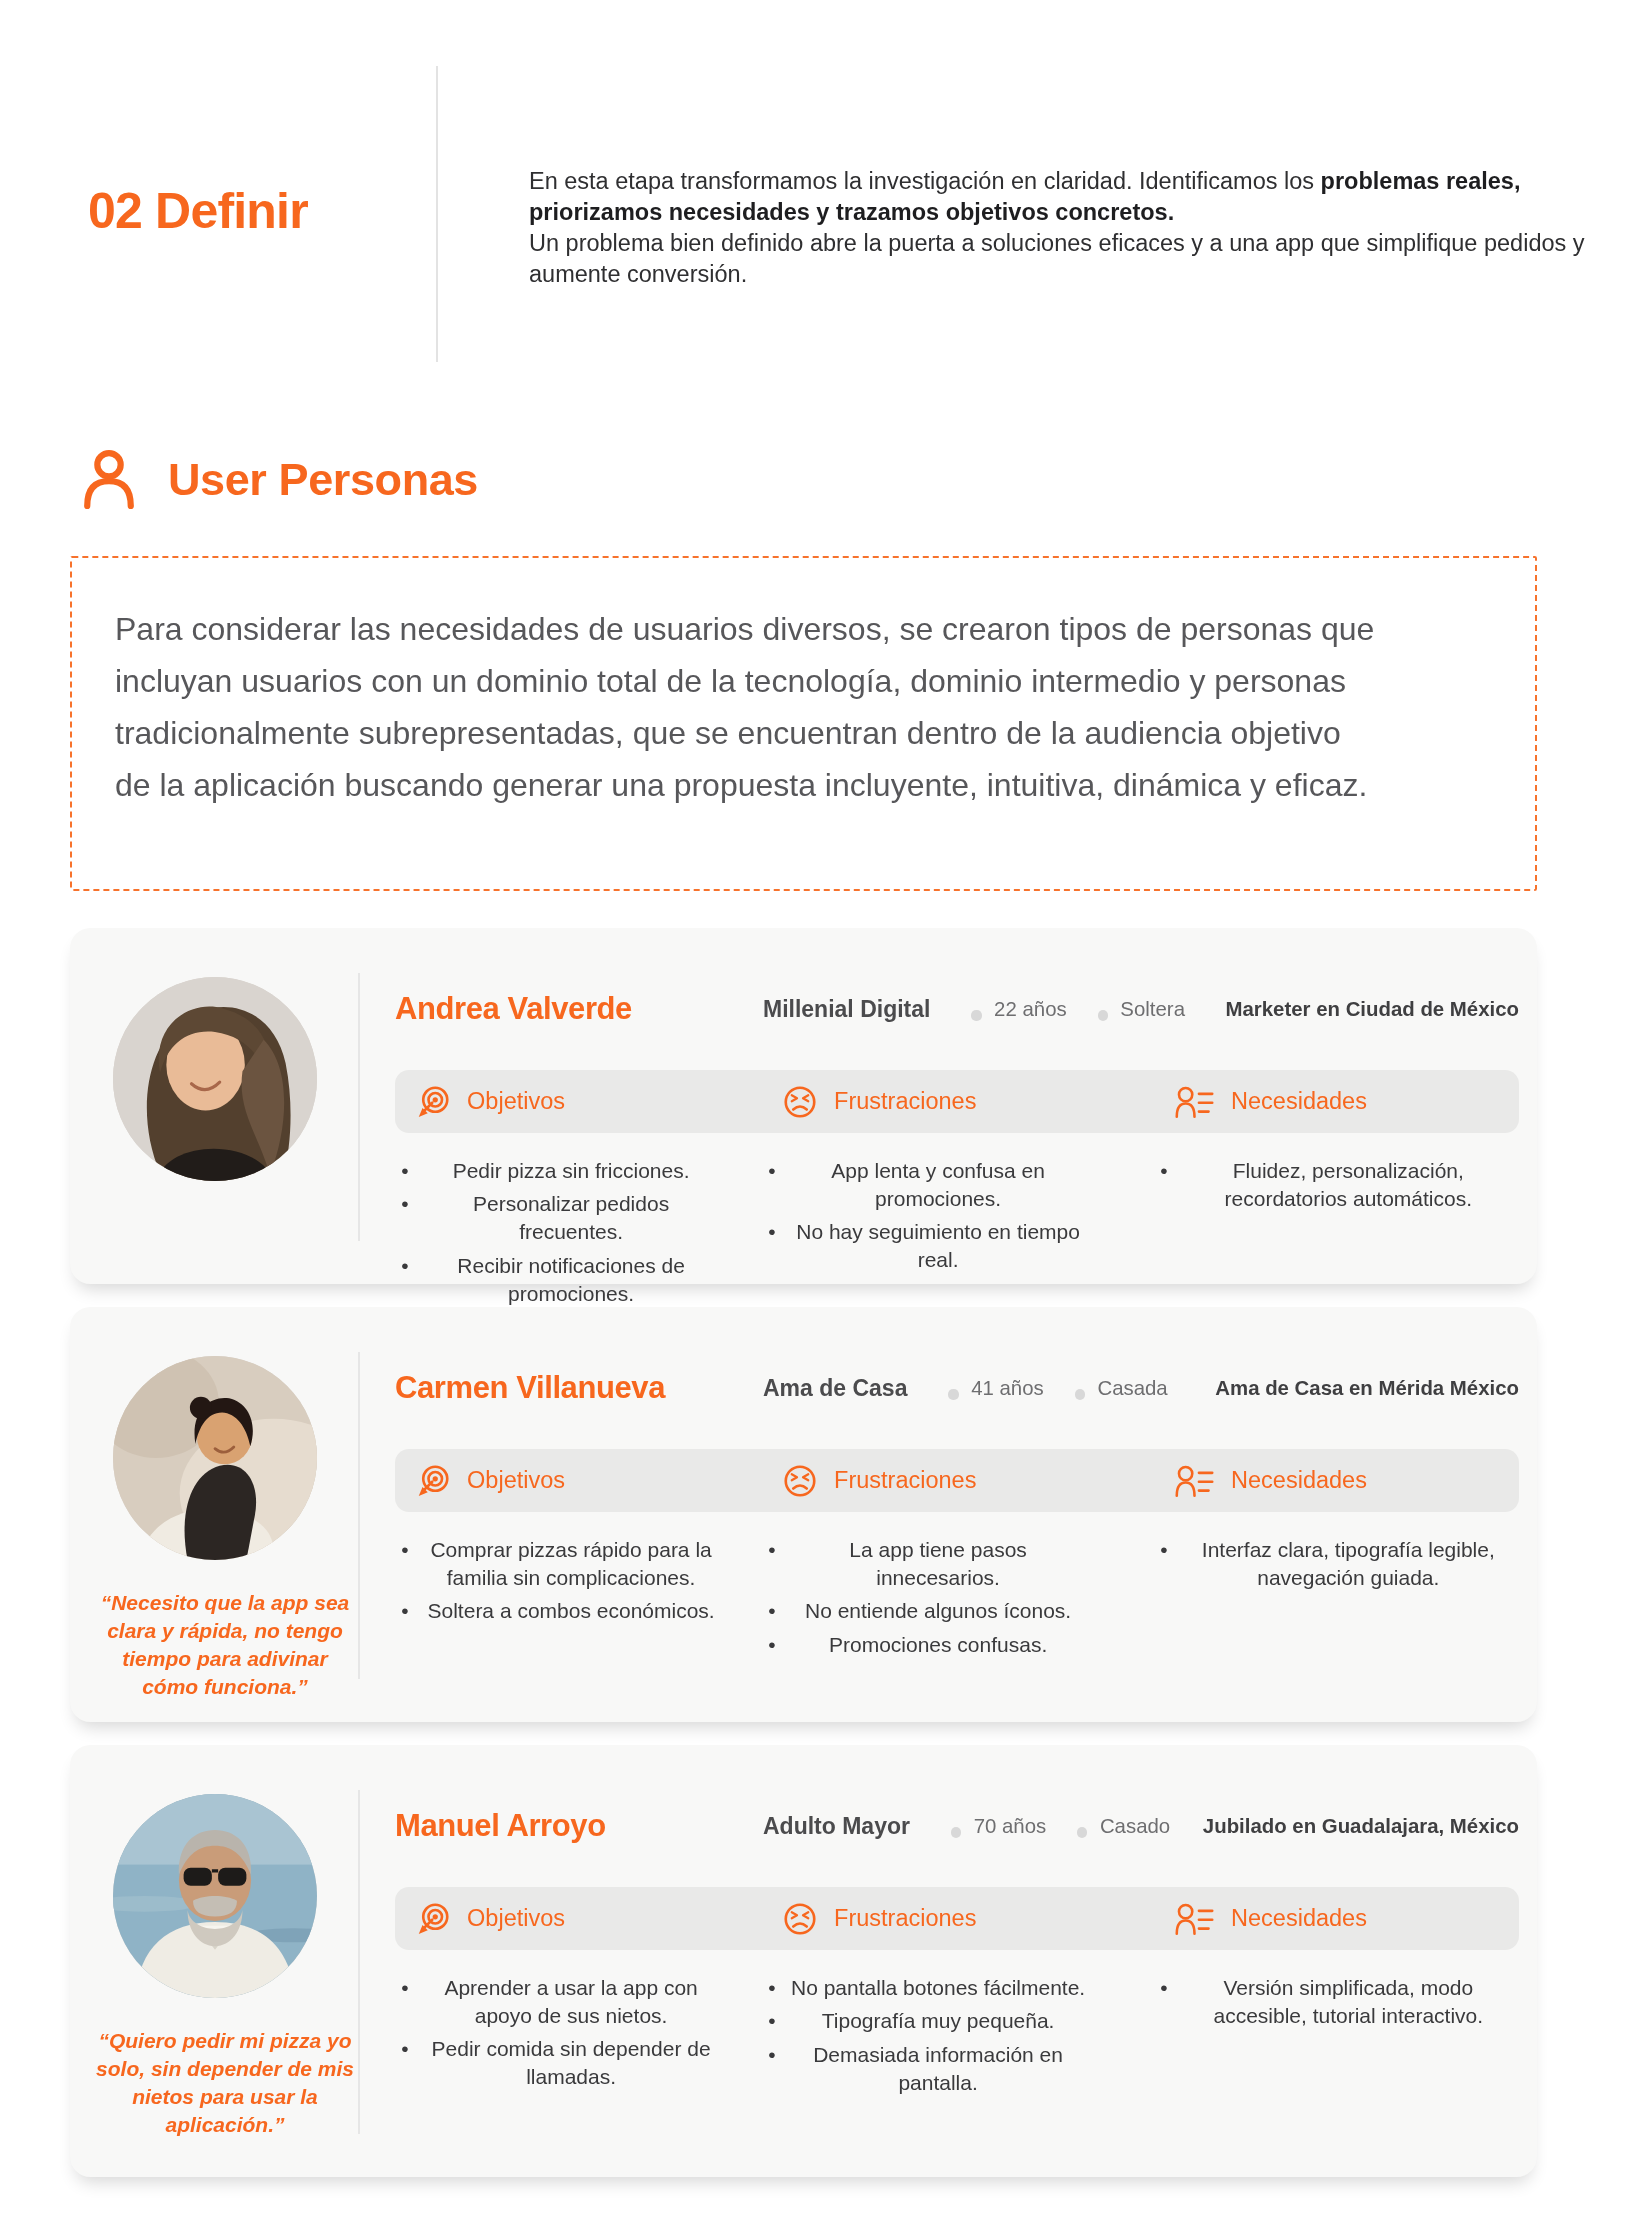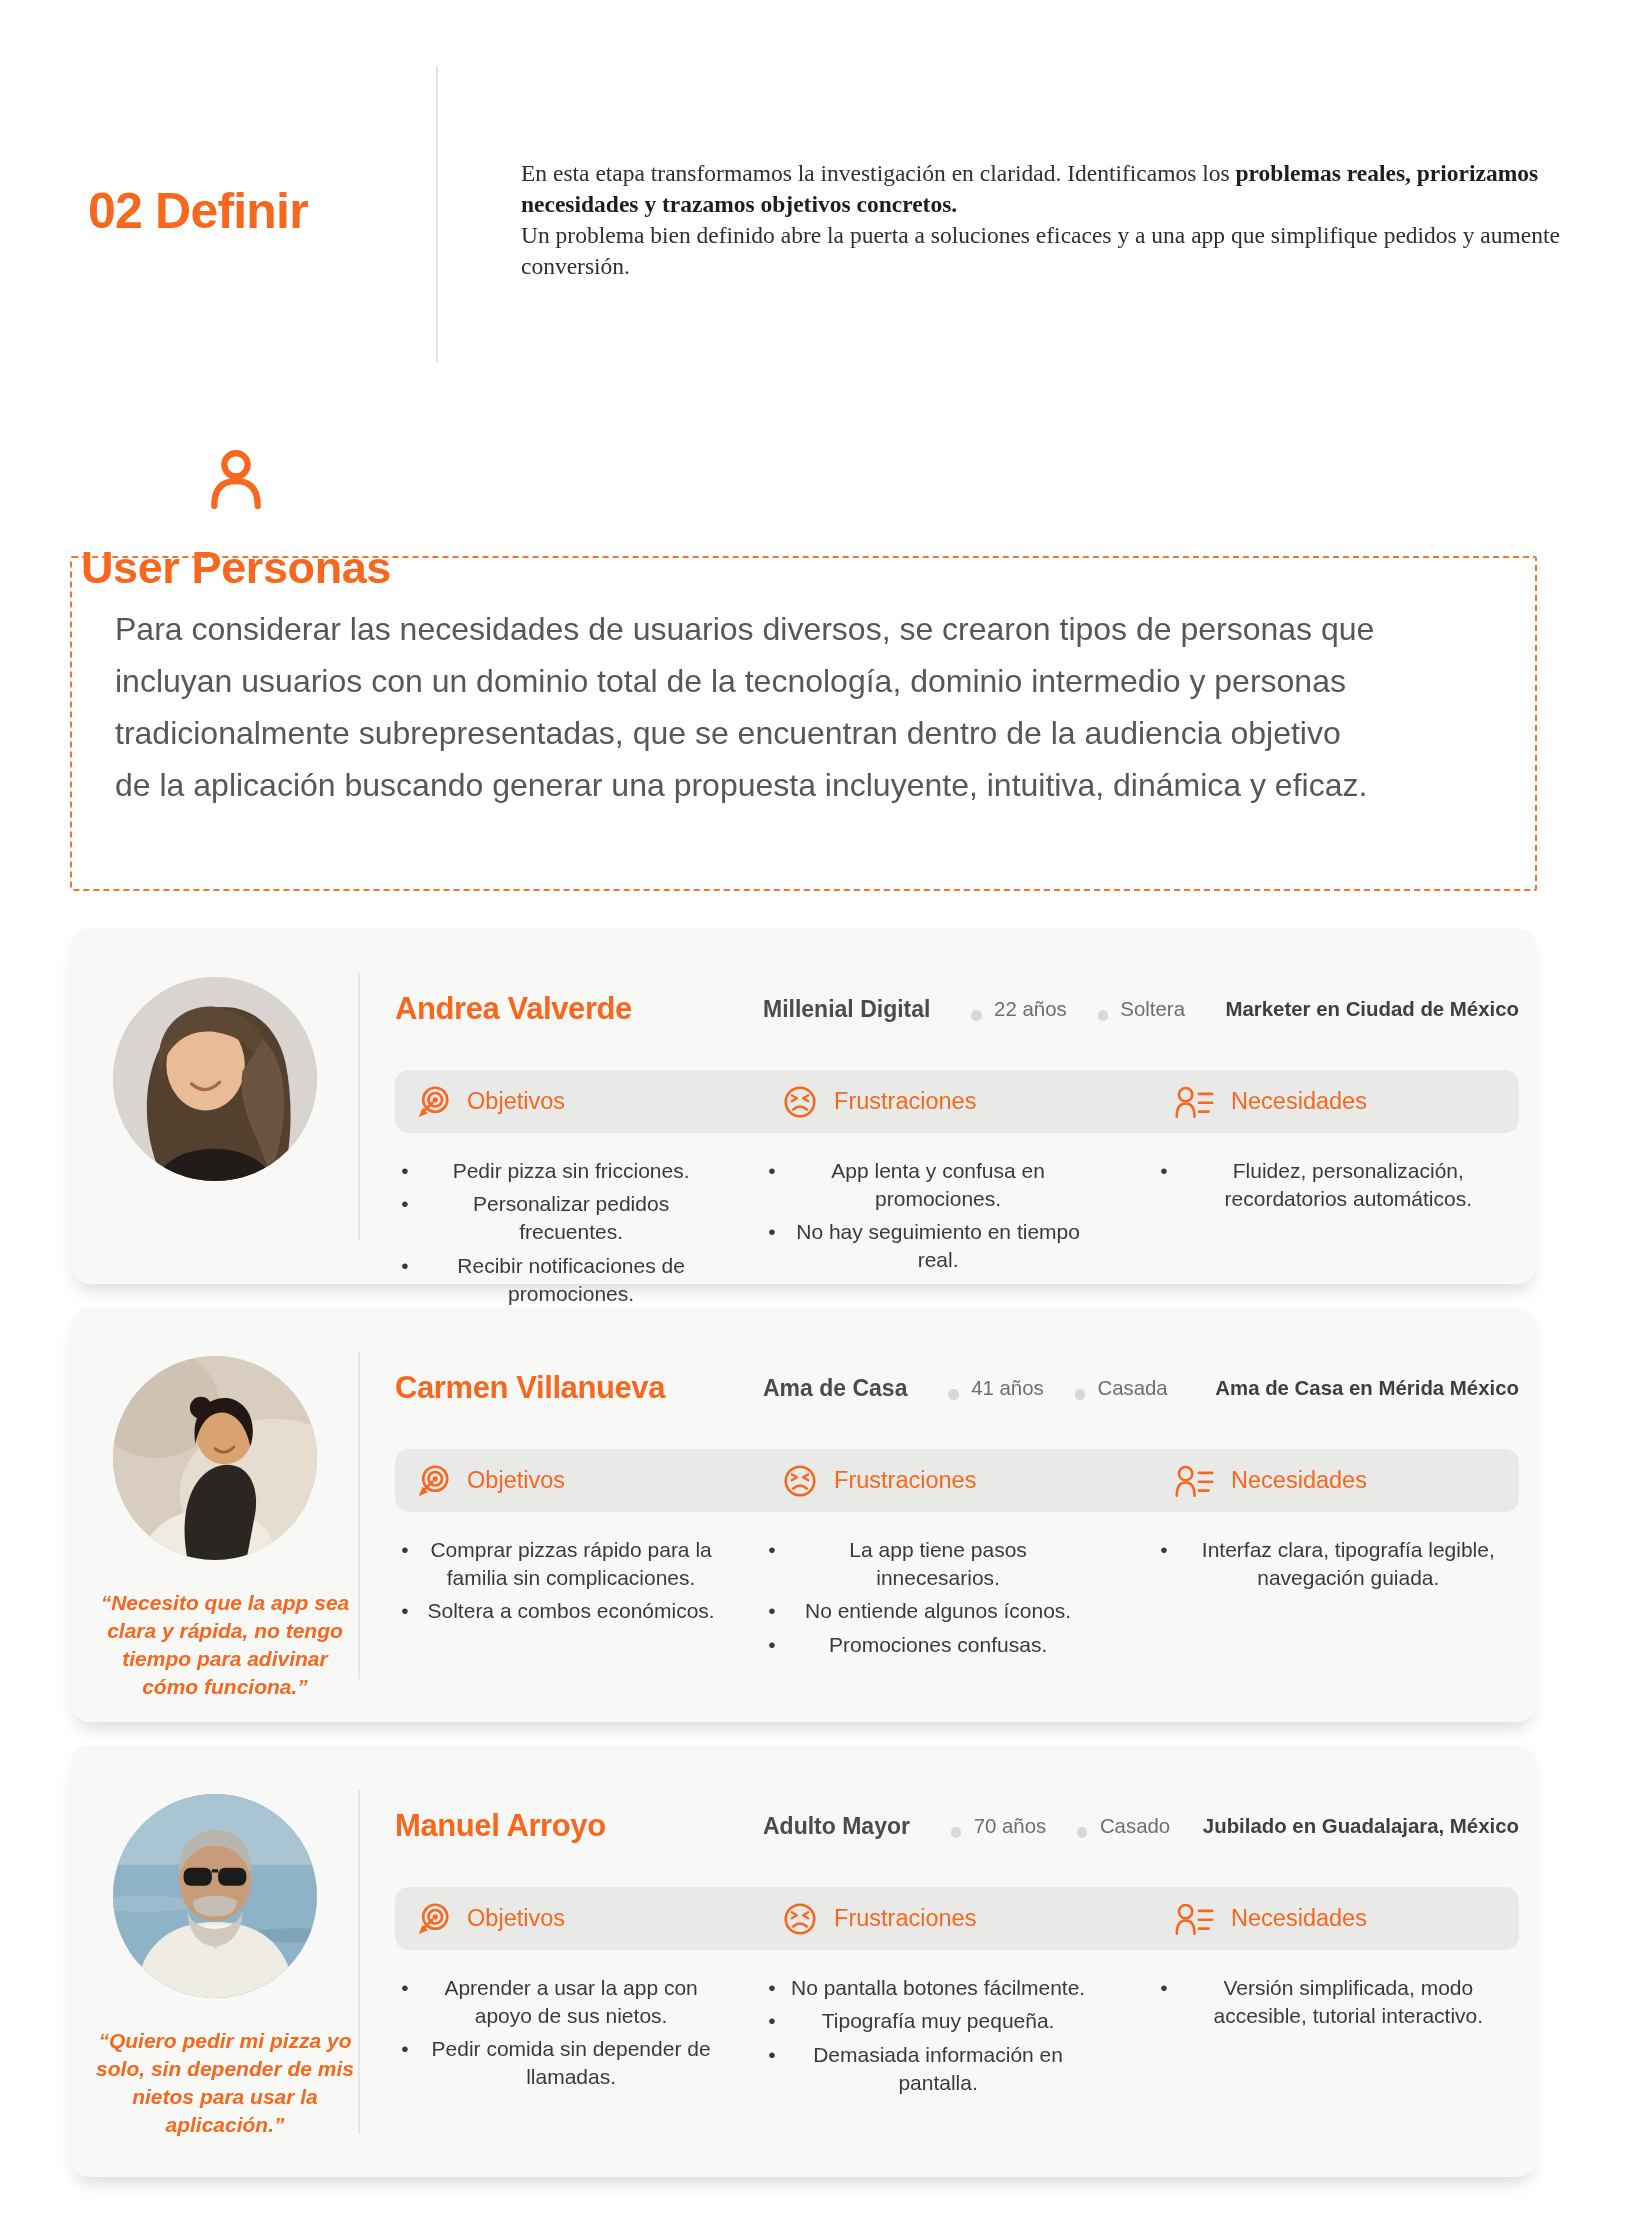--- a/index.html
+++ b/index.html
@@ -14,28 +14,28 @@
     position:absolute;left:88px;top:182px;
     font-size:50px;font-weight:800;letter-spacing:-0.8px;
     color:#F7671E;margin:0;
   }
   .header-divider{
     position:absolute;left:436px;top:66px;width:1.6px;height:296px;
     background:#E3E3E3;
   }
   .intro{
     position:absolute;left:513px;top:150px;width:1112px;
-    font-size:23.5px;line-height:31px;color:#2F2F31;margin:8px;font-family:Liberation Serif, serif;
+    font-size:23.5px;line-height:31px;color:#2F2F31;margin:16px;
   }
   .intro b{font-weight:700;color:#1E1E20;}
   .intro .intro-line2{display:block;}
   
   .section-heading{
     position:absolute;left:81px;top:448px;
-    display:flex;align-items:center;gap:31px;flex-direction:column;
+    display:flex;align-items:center;gap:31px;
   }
   .section-heading h1{
     margin:0;font-size:45px;font-weight:800;color:#F7671E;letter-spacing:-0.4px;
   }
   
   .dashed-box{
     position:absolute;left:70px;top:556px;width:1467px;height:335px;
     box-sizing:border-box;border:2.3px dashed #F7722C;border-radius:2.3px;
   }
   .dashed-box p{

